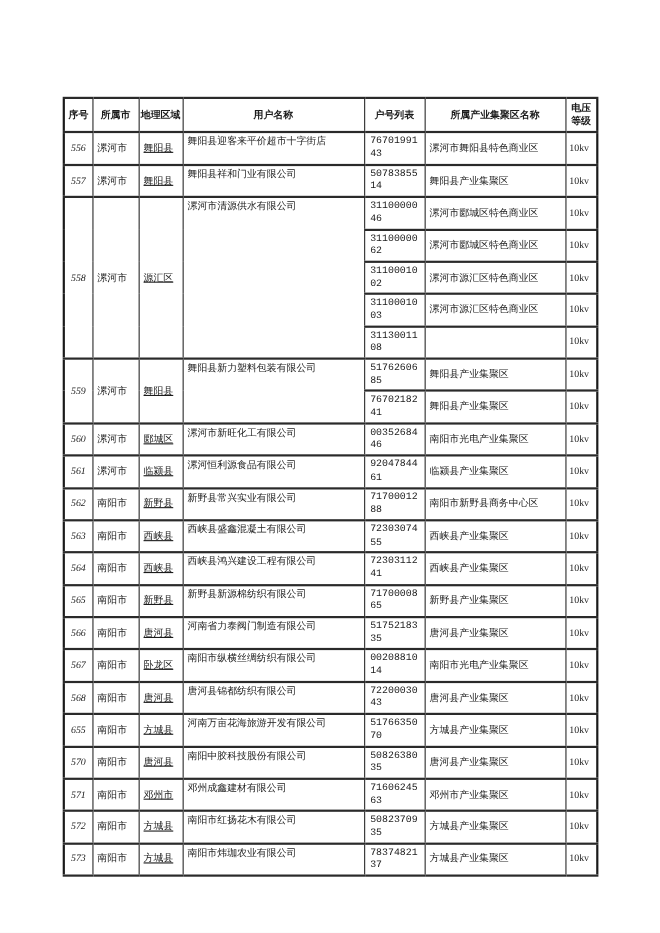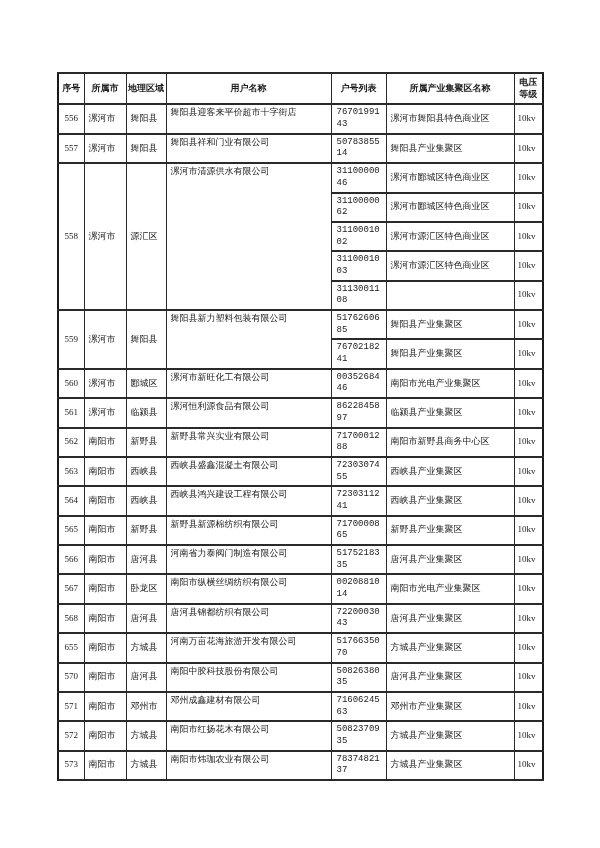--- a/index.html
+++ b/index.html
@@ -10,21 +10,21 @@
   }
   .page {
     position: relative;
     width: 600px; height: 848px;
     background: #ffffff;
     overflow: hidden;
     color: #1b1b1b;
   }
   table.user-table {
     position: absolute;
-    left: 57px; top: 72px;
+    left: 57px; top: 88px;
     width: 485px;
     border-collapse: collapse;
     table-layout: fixed;
     border: 2px solid #1a1a1a;
   }
   .user-table th, .user-table td {
     border-left: 1px solid #2a2a2a;
     border-right: 1px solid #2a2a2a;
     border-top: 2px solid #2a2a2a;
     border-bottom: 2px solid #2a2a2a;
@@ -35,23 +35,23 @@
   }
   .user-table th {
     font-weight: bold;
     text-align: center;
     vertical-align: middle;
     padding: 3px 1px;
     height: 22px;
     box-sizing: border-box;
   }
   .user-table td { padding: 2px 3px; box-sizing: border-box; }
-  td.c-no   { text-align: center; vertical-align: middle; }
+  td.c-no   { text-align: center; vertical-align: middle; font-style: italic; }
   td.c-city { vertical-align: middle; padding-left: 4px; }
-  td.c-region { vertical-align: middle; padding-left: 4px; }
+  td.c-region { vertical-align: middle; padding-left: 4px; text-decoration: underline; }
   td.c-user { vertical-align: top; padding: 2px 4px 3px 4px; }
   td.c-acc  { vertical-align: middle; padding-left: 5px; height: 28px; font-family: Liberation Mono, monospace; }
   td.c-cluster { vertical-align: middle; padding-left: 4px; }
   td.c-volt { vertical-align: middle; padding-left: 3px; }
 </style>
 </head>
 <body>
 
 <div class="page">
   <table class="user-table">
@@ -144,21 +144,21 @@
           <td class="c-user">漯河市新旺化工有限公司</td>
           <td class="c-acc">0035268446</td>
           <td class="c-cluster">南阳市光电产业集聚区</td>
           <td class="c-volt">10kv</td>
         </tr>
         <tr>
           <td class="c-no">561</td>
           <td class="c-city">漯河市</td>
           <td class="c-region">临颍县</td>
           <td class="c-user">漯河恒利源食品有限公司</td>
-          <td class="c-acc">8622845897</td>
+          <td class="c-acc">9204784461</td>
           <td class="c-cluster">临颍县产业集聚区</td>
           <td class="c-volt">10kv</td>
         </tr>
         <tr>
           <td class="c-no">562</td>
           <td class="c-city">南阳市</td>
           <td class="c-region">新野县</td>
           <td class="c-user">新野县常兴实业有限公司</td>
           <td class="c-acc">7170001288</td>
           <td class="c-cluster">南阳市新野县商务中心区</td>

